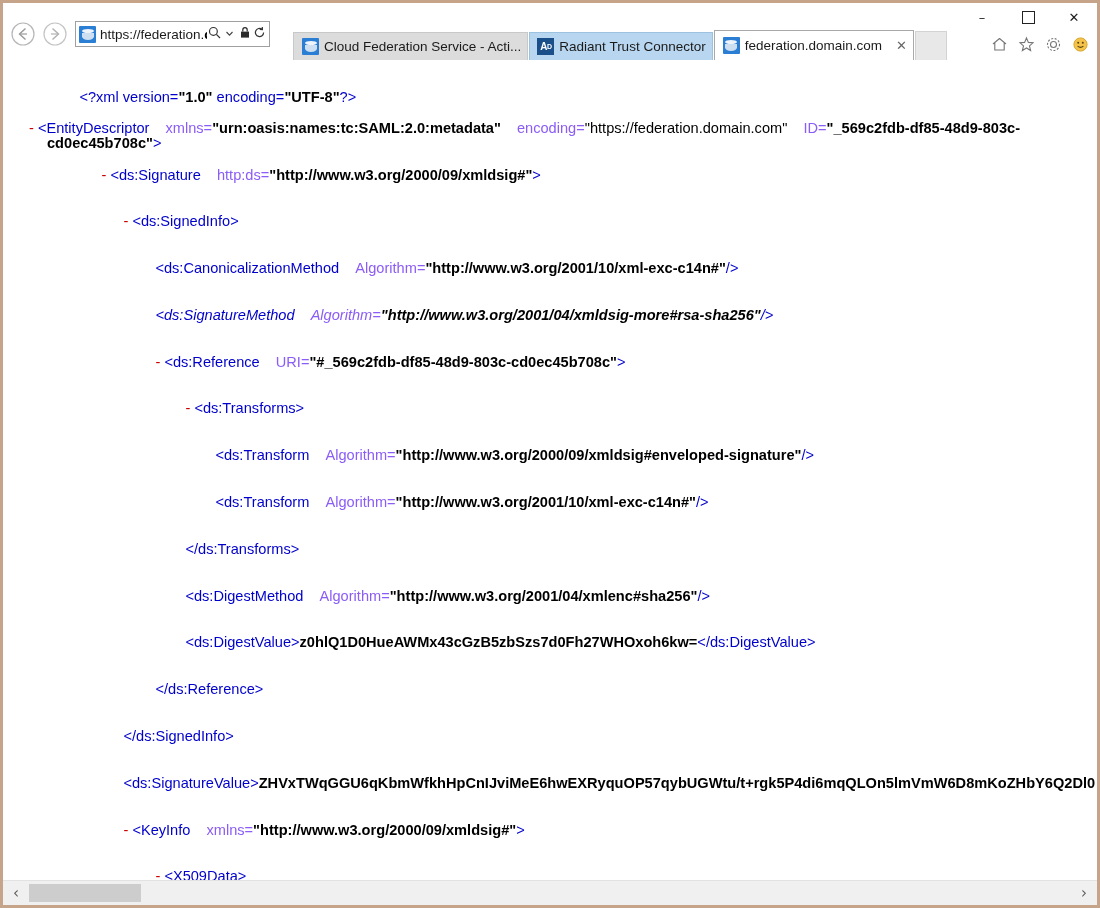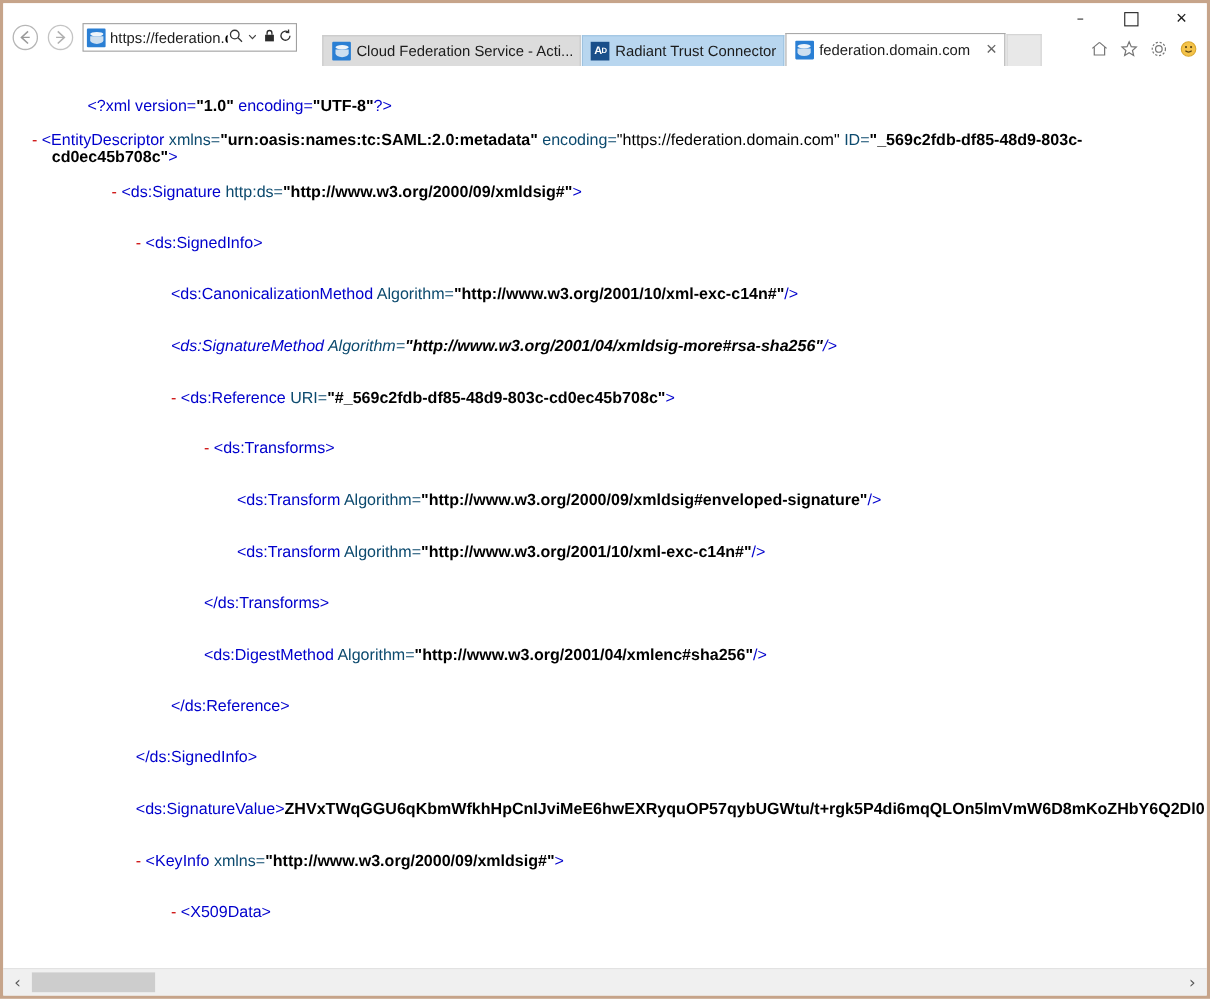--- a/index.html
+++ b/index.html
@@ -194,21 +194,21 @@
     color: #0000cc;
     white-space: nowrap;
     padding-left: 22px;
   }
   .ln {
     position: relative;
     white-space: pre;
   }
   .ln.wrap { white-space: normal; }
   .tg { color: #0000cc; }
-  .at { color: #0c4a6e; }
+  .at { color: #8b5cf6; margin-left: 12px; }
   .av { color: #000000; font-weight: bold; }
   .avp { color: #000000; }
   .txt { color: #000000; font-weight: bold; }
   .minus {
     color: #cc0000;
     font-weight: normal;
   }
   
   .hscroll {
     flex: 0 0 auto;
@@ -392,20 +392,23 @@
       </div>
 
       <div class="ln" style="padding-left:128px;">
         <span class="tg">&lt;/ds:Transforms&gt;</span>
       </div>
 
       <div class="ln" style="padding-left:128px;">
         <span class="tg">&lt;ds:DigestMethod </span><span class="at">Algorithm=</span><span class="av">"http://www.w3.org/2001/04/xmlenc#sha256"</span><span class="tg">/&gt;</span>
       </div>
 
+      <div class="ln" style="padding-left:128px;">
+        <span class="tg">&lt;ds:DigestValue&gt;</span><span class="txt">z0hlQ1D0HueAWMx43cGzB5zbSzs7d0Fh27WHOxoh6kw=</span><span class="tg">&lt;/ds:DigestValue&gt;</span>
+      </div>
 
       <div class="ln" style="padding-left:98px;">
         <span class="tg">&lt;/ds:Reference&gt;</span>
       </div>
 
       <div class="ln" style="padding-left:66px;">
         <span class="tg">&lt;/ds:SignedInfo&gt;</span>
       </div>
 
       <div class="ln" style="padding-left:66px;">

